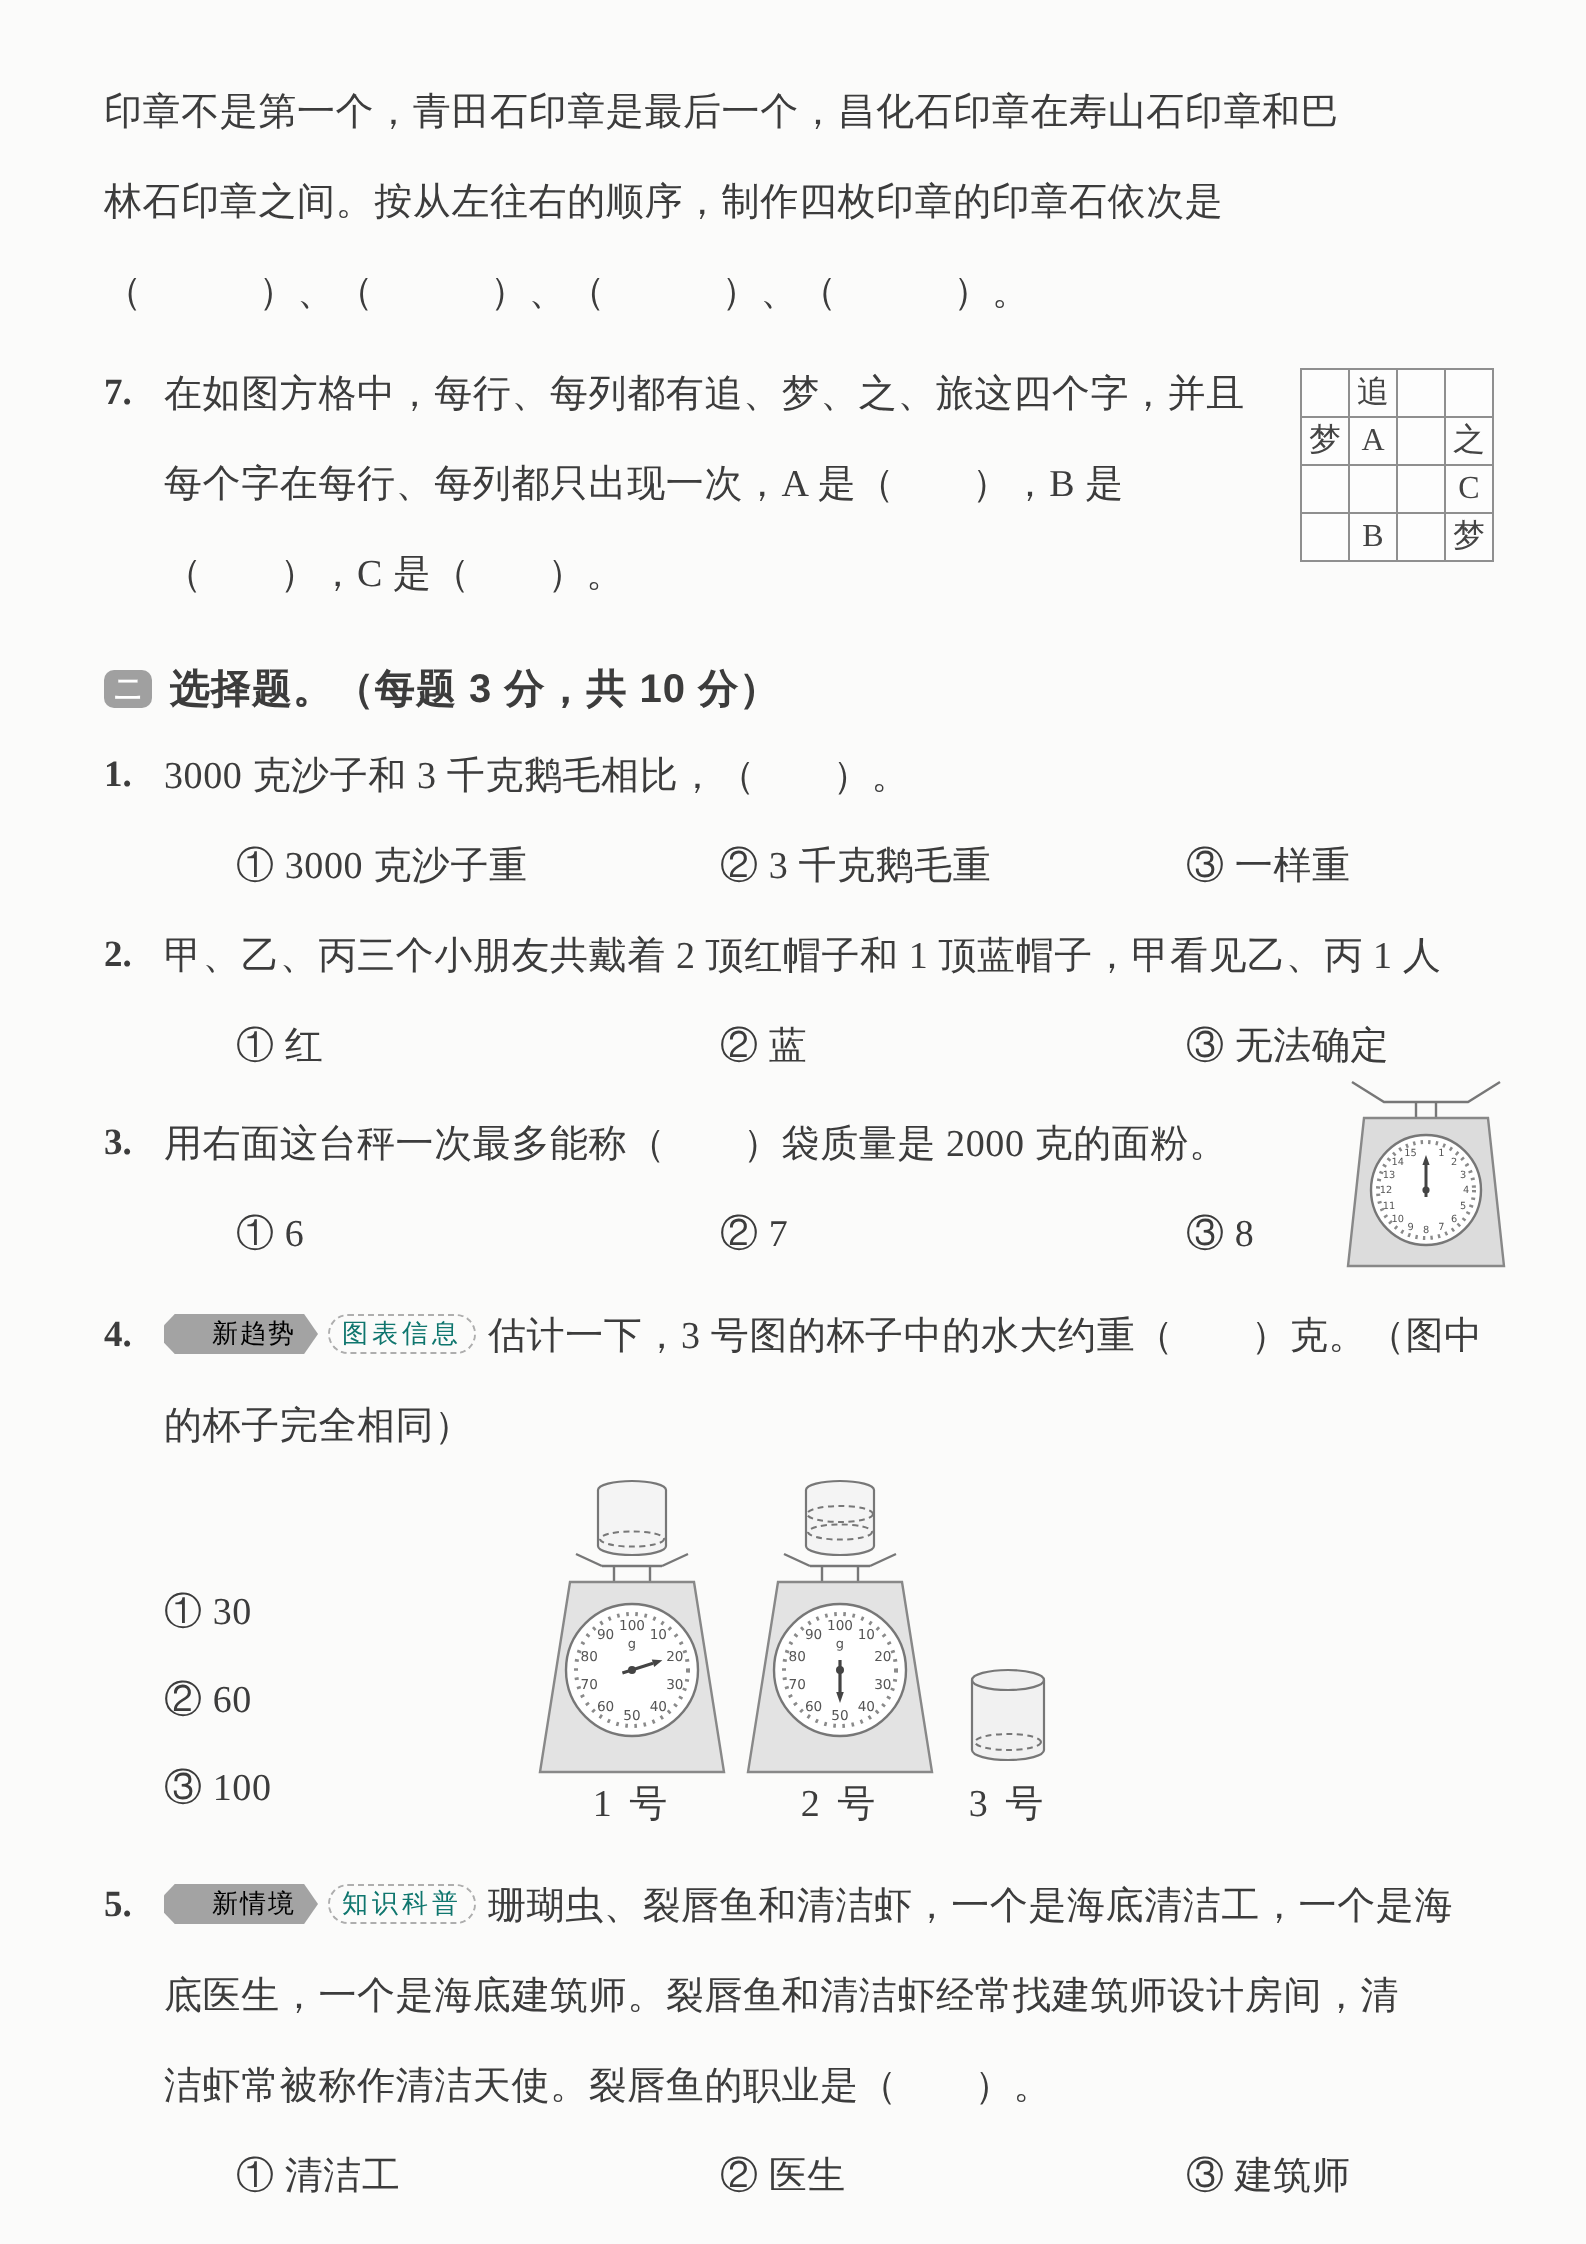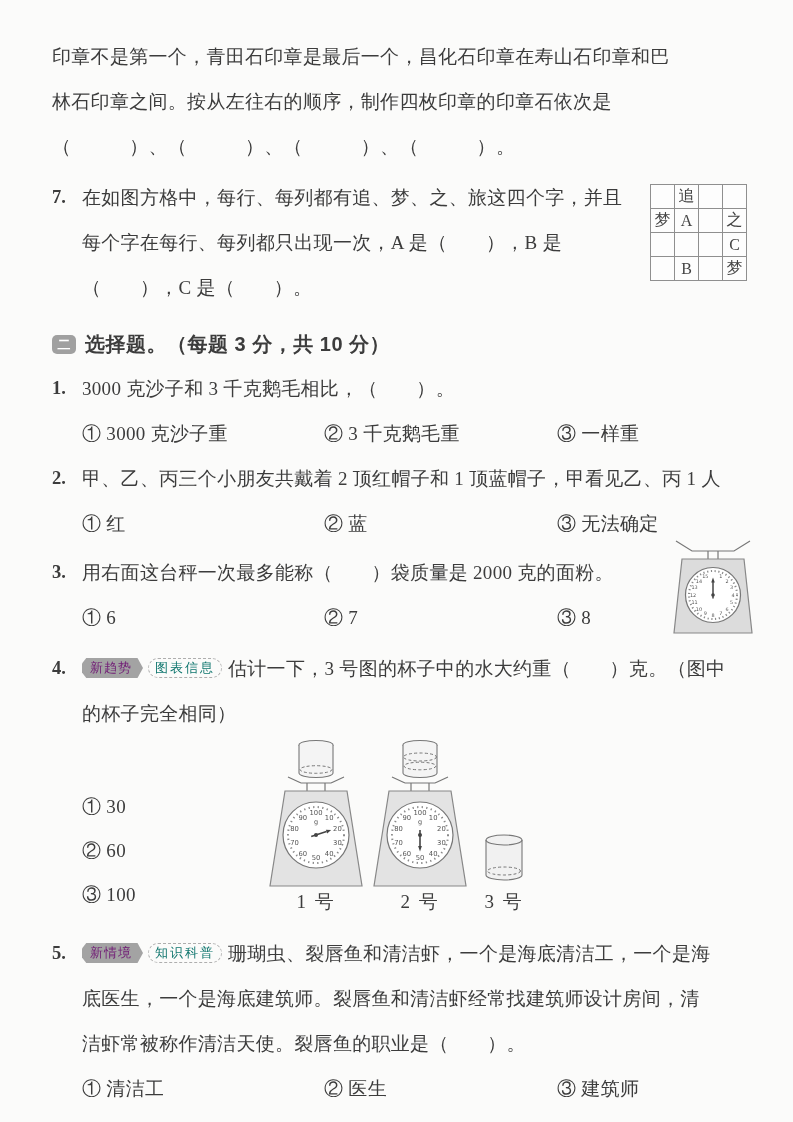--- a/index.html
+++ b/index.html
@@ -27,40 +27,40 @@
   .sec-head { display:flex; align-items:center; margin:16px 0 4px; height:36px; }
   .sec-badge {
     flex:none; width:24px; height:19px; margin-right:9px;
     background:#a0a0a0; border-radius:5px;
     color:#fff; font-size:13px; font-weight:bold; text-align:center; line-height:19px;
     font-family:"Liberation Sans",sans-serif;
   }
   .sec-title { font-weight:bold; font-size:20px; font-family:"Liberation Sans",sans-serif; letter-spacing:0.5px; }
 
   
-  .opts { display:flex; }
+  .opts { display:flex;margin-left:36px; }
   .opts .opt { font-size:19px; line-height:45px; letter-spacing:0.3px; }
   .opt-a { width:242px; } .opt-b { width:233px; } .opt-c { flex:1; }
 
   
   .q7-grid {
     border-collapse:collapse; position:absolute; right:6px; top:9px;
     background:#fdfdfd;
   }
   .q7-grid td {
     width:23px; height:23px; padding:0;
     border:1px solid #8f8f8f; text-align:center;
     font-size:16px; color:#444;
   }
 
   
   .tag-solid {
     display:inline-block; vertical-align:3px; margin-right:5px;
-    background:#a3a3a3; color:#701a75;
-    font-size:13px; line-height:20px; padding:0 11px 0 8px;
+    background:#a3a3a3; color:#000000;
+    font-size:13px; line-height:20px; padding:0 11px 0 24px;
     font-family:"Liberation Sans",sans-serif; letter-spacing:1px;
     clip-path:polygon(7% 0, 91% 0, 100% 50%, 91% 100%, 7% 100%, 0 72%, 0 28%);
   }
   .tag-outline {
     display:inline-block; vertical-align:3px; margin-right:6px;
     border:1px dashed #aeaeae; border-radius:10px;
     color:#0f766e; font-size:13px; line-height:18px; padding:0 6px;
     font-family:"Liberation Sans",sans-serif; letter-spacing:2px;
   }
 

